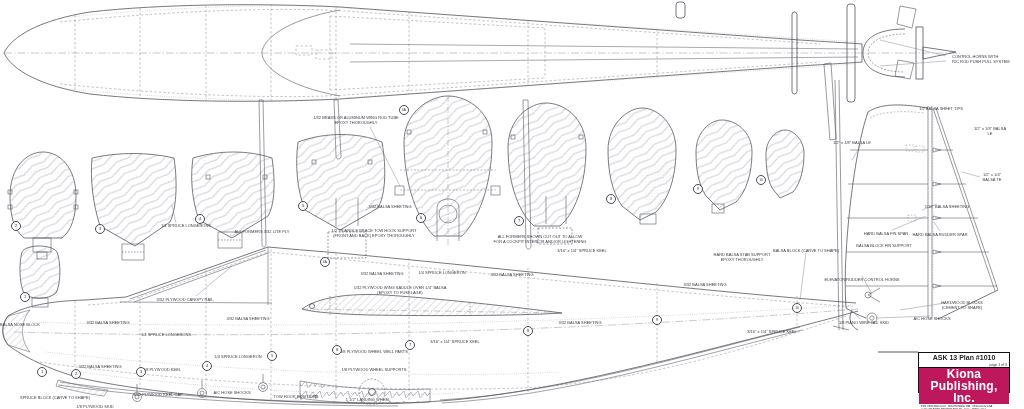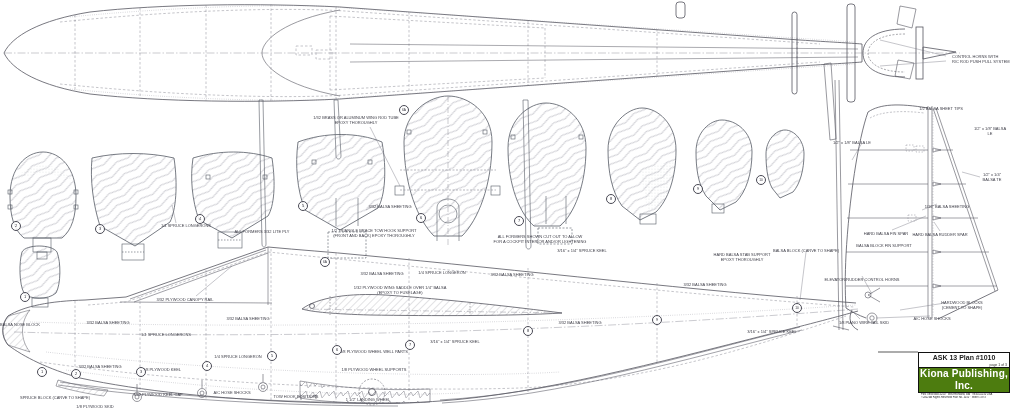--- a/index.html
+++ b/index.html
@@ -11,21 +11,21 @@
        color:#3e3e48;white-space:pre-line;text-align:center;pointer-events:none;}
   .ann.left{transform:translate(0,-50%);text-align:left;}
   .mk{position:absolute;transform:translate(-50%,-50%);width:8px;height:8px;border:0.7px solid #4a4a55;
       border-radius:50%;font-size:4px;line-height:8px;text-align:center;color:#2e2e38;background:rgba(255,255,255,.85);}
   
   #titleblock{position:absolute;left:918px;top:352px;width:92px;height:41px;border:1px solid #111;
               background:#fff;box-sizing:border-box;display:flex;flex-direction:column;}
   .tb-top{flex:0 0 14px;position:relative;border-bottom:1px solid #111;}
   .tb-title{position:absolute;left:0;top:1px;width:100%;text-align:center;font-size:7px;font-weight:bold;color:#222;}
   .tb-page{position:absolute;right:2px;bottom:0px;font-size:3.5px;color:#333;}
-  .tb-pub{flex:0 0 12px;background:#4d7c0f;color:#fff;text-align:center;font-size:10px;
+  .tb-pub{flex:0 0 12px;background:#be185d;color:#fff;text-align:center;font-size:12px;
           font-weight:bold;line-height:12px;letter-spacing:0.2px;}
   .tb-fine{flex:1;padding:0.5px 2px;font-size:2.6px;line-height:1.3;color:#222;}
   .tb-fine div{white-space:nowrap;overflow:hidden;}
 </style>
 </head>
 <body>
 
 <div id="sheet">
 
 <svg id="lineart" width="1024" height="409" viewBox="0 0 1024 409" xmlns="http://www.w3.org/2000/svg">

